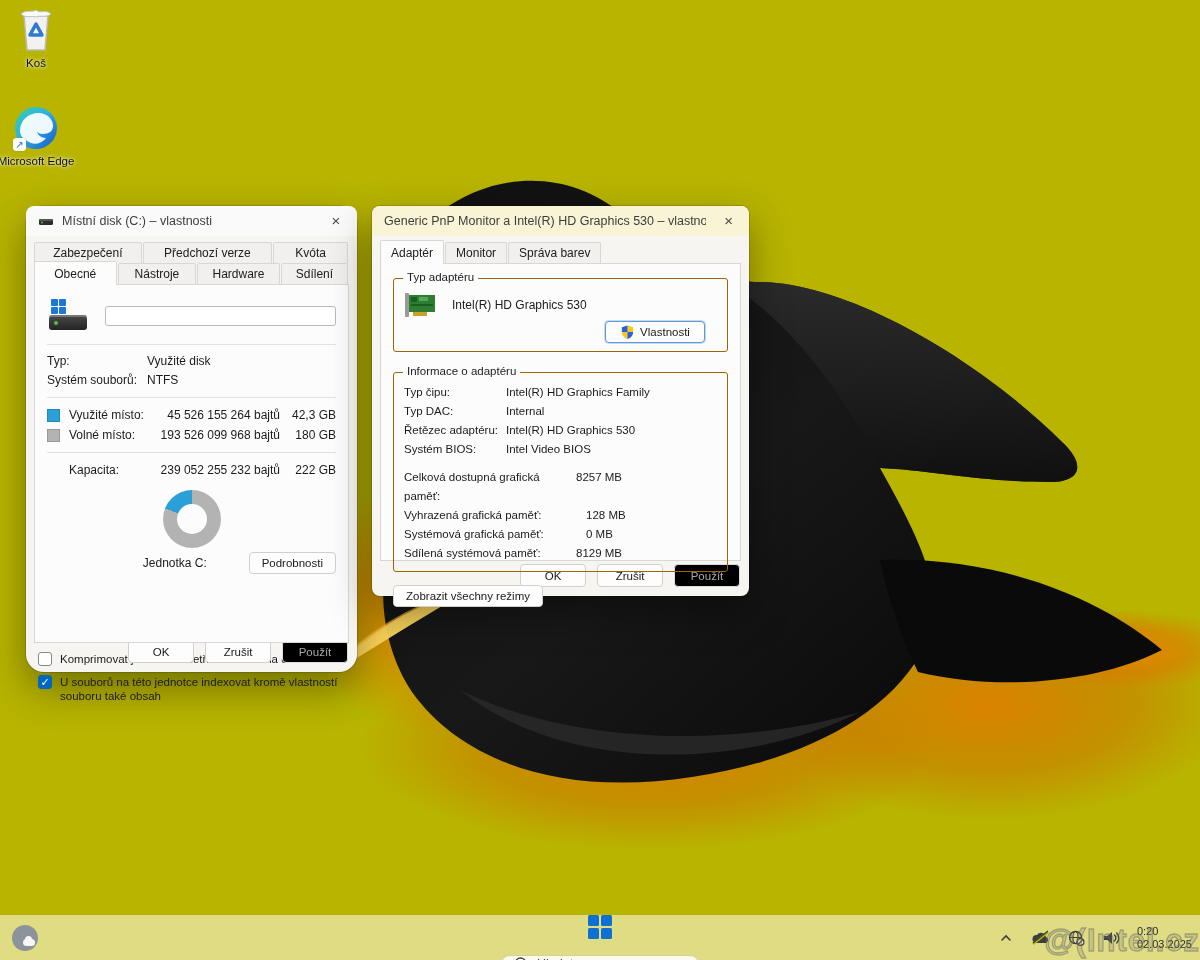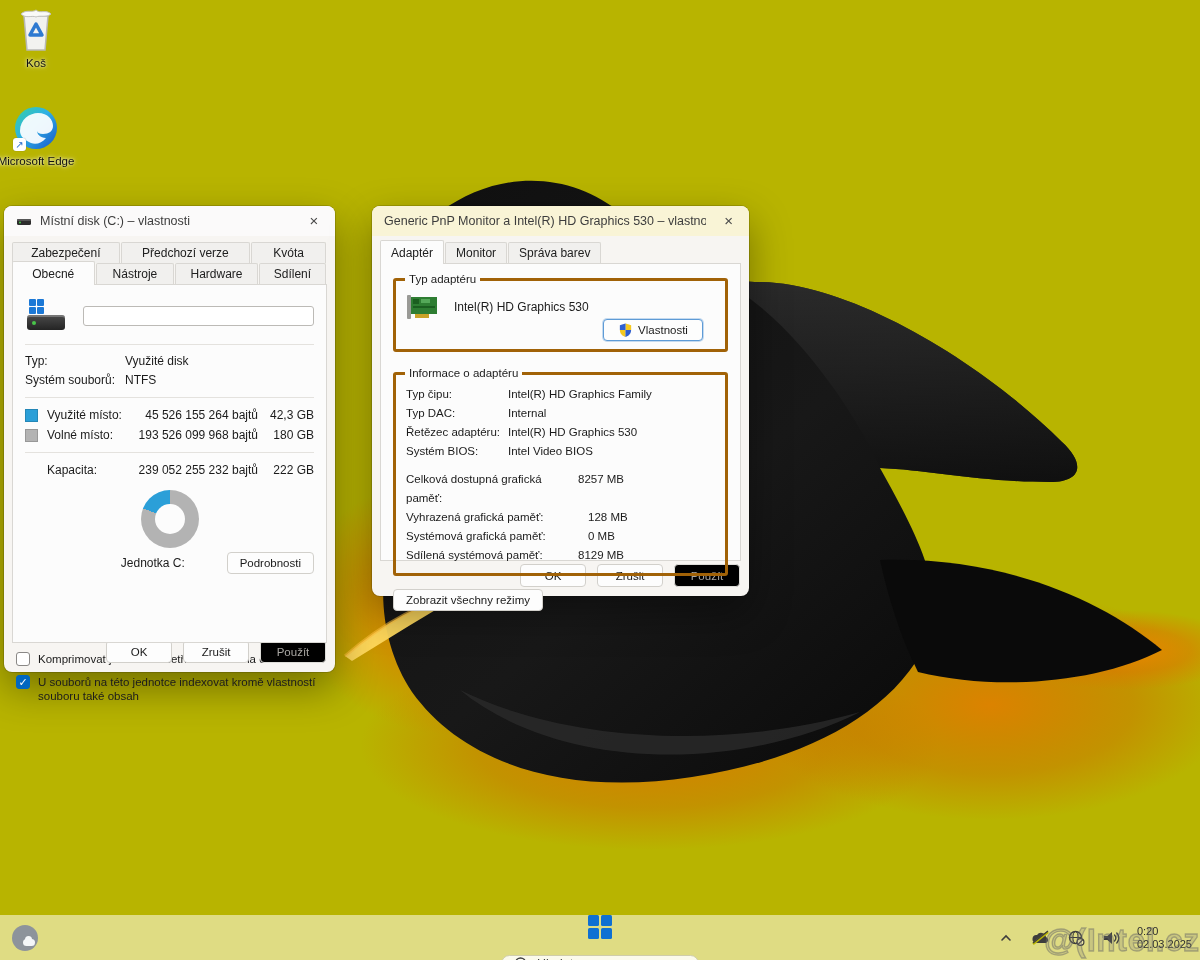--- a/index.html
+++ b/index.html
@@ -28,21 +28,21 @@
   
   .tabstrip { position:relative; padding:6px 8px 0 8px; }
   .tabrow { display:flex; }
   .tab { background:#f1f0ee; border:1px solid #d9d7d3; border-bottom:none; text-align:center;
     font-size:12px; color:#202020; padding:3px 10px 3px 10px; border-radius:2px 2px 0 0; margin-right:1px; white-space:nowrap; }
   .tab.grow { flex:1; padding-left:0; padding-right:0; }
   .tab.active { background:#fcfcfc; position:relative; z-index:4; margin-top:-2px; padding-top:5px; padding-bottom:4px; }
   .tabcard { margin:0 8px; background:#fcfcfc; border:1px solid #d9d7d3; position:relative; margin-top:-1px; z-index:2; }
 
   
-  #disk-win { left:4px; top:206px; width:331px; height:466px; }
+  #disk-win { left:26px; top:206px; width:331px; height:466px;border-radius:18px; }
   #disk-win .titlebar { background:#fbfafa; }
   #disk-card { height:359px; padding:10px 12px 24px 12px; }
   .iconrow { display:flex; align-items:center; gap:14px; height:42px; }
   .drive-big { position:relative; width:44px; height:38px; flex:none; }
   .winlogo { position:absolute; left:4px; top:2px; width:15px; height:15px; display:grid;
     grid-template-columns:7px 7px; grid-template-rows:7px 7px; gap:1px; }
   .winlogo i { background:#1b78d6; border-radius:1px; }
   .drive-body { position:absolute; left:2px; top:18px; width:38px; height:15px; background:linear-gradient(#4a4a4a,#242424);
     border-radius:3px; box-shadow:inset 0 2px 0 rgba(255,255,255,.25); }
   .drive-body::after { content:""; position:absolute; left:5px; top:6px; width:4px; height:4px; border-radius:50%; background:#49c64a; }
@@ -69,21 +69,21 @@
   .cb .box { width:14px; height:14px; flex:none; border:1px solid #8a8886; border-radius:3px; background:#fff; }
   .cb.checked .box { background:#0067c0; border-color:#0067c0; }
   .cb.checked .box::after { content:"✓"; display:block; color:#fff; font-size:11px; line-height:13px; text-align:center; }
   .checks { padding:0 12px; margin-top:2px; }
   .btnrow { position:absolute; right:9px; bottom:9px; display:flex; gap:11px; }
 
   
   #gpu-win { left:372px; top:206px; width:377px; height:390px; }
   #gpu-win .titlebar { background:#f9f4d6; }
   #gpu-card { height:298px; padding:14px 12px 10px 12px; }
-  .group { position:relative; border:3px solid #a16207; border-radius:3px; }
+  .group { position:relative; border:1px solid #a16207; border-radius:3px; }
   .group-title { position:absolute; top:-8px; left:9px; background:#fcfcfc; padding:0 4px; font-size:11.5px; color:#1b1b1b; }
   #grp-adapter { height:74px; padding:12px 10px 8px 10px; }
   .adrow { display:flex; align-items:center; gap:12px; }
   .pci { flex:none; }
   .adname { font-size:12px; }
   .vlast-btn { position:absolute; right:22px; bottom:8px; height:22px; min-width:100px;
     display:inline-flex; align-items:center; justify-content:center; gap:5px;
     background:#fdfdfd; border:1px solid #5e9bd6; border-radius:4px; box-shadow:0 0 0 1px rgba(94,155,214,.35);
     font-size:11.5px; }
   #grp-info { margin-top:20px; padding:10px 10px 8px 10px; }

